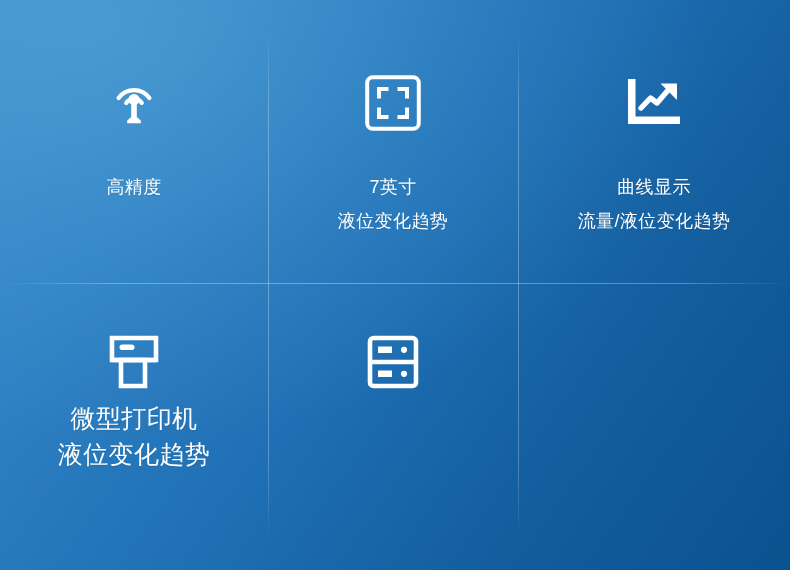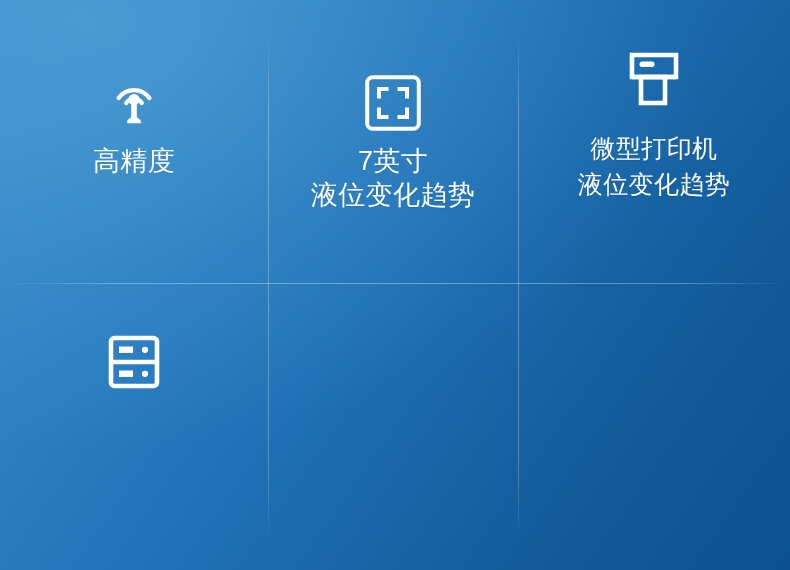--- a/index.html
+++ b/index.html
@@ -80,34 +80,35 @@
   .icon-wrap {
     width: 76px;
     height: 62px;
     display: flex;
     align-items: center;
     justify-content: center;
   }
   .icon-wrap svg { display: block; }
 
   .caption {
-    margin-top: 10px;
+    margin-top: 36px;
     text-align: center;
     color: #ffffff;
     line-height: 34px;
-    font-size: 27px;
+    font-size: 18px;
     font-weight: 400;
     letter-spacing: 0.4px;
     text-shadow: 0 1px 1px rgba(0,0,0,0.10);
     white-space: nowrap;
   }
   .cell-bottom .caption {
-    margin-top: 20px;
+    margin-top: 10px;
     font-size: 25px;
     line-height: 36px;
+    font-family: Liberation Mono, monospace;
   }
   .caption .line { display: block; }
 </style>
 </head>
 <body>
 
 <div id="feature-panel">
 
   <div class="grid">
 
@@ -138,20 +139,33 @@
             <path d="M22.5 43 H15 V35.5"></path>
           </g>
         </svg>
       </div>
       <div class="caption">
         <span class="line">7英寸</span>
         <span class="line">液位变化趋势</span>
       </div>
     </div>
 
+    <div class="cell cell-top">
+      <div class="icon-wrap">
+        <svg width="60" height="54" viewBox="0 0 60 54" aria-hidden="true">
+          <path d="M4 3 h7.5 v37.5 h44.5 v7.5 h-52 z" fill="#ffffff"></path>
+          <path d="M17 32.0 L26.5 22.0 L33.0 27.0 L45.5 12.5" fill="none" stroke="#ffffff" stroke-width="5.4" stroke-linecap="round" stroke-linejoin="round"></path>
+          <path d="M36.5 7.5 h16.5 v16.5 z" fill="#ffffff"></path>
+        </svg>
+      </div>
+      <div class="caption">
+        <span class="line">曲线显示</span>
+        <span class="line">流量/液位变化趋势</span>
+      </div>
+    </div>
 
     <div class="cell cell-bottom">
       <div class="icon-wrap">
         <svg width="60" height="58" viewBox="0 0 60 58" aria-hidden="true">
           <path d="M8 5 h44 v22 h-44 z" fill="none" stroke="#ffffff" stroke-width="4.6"></path>
           <rect x="15.5" y="11.5" width="15" height="5.6" rx="2.8" fill="#ffffff"></rect>
           <path d="M8 27 h44" stroke="#ffffff" stroke-width="4.6"></path>
           <path d="M17 27 h24 v26 h-24 z" fill="none" stroke="#ffffff" stroke-width="4.6"></path>
         </svg>
       </div>

